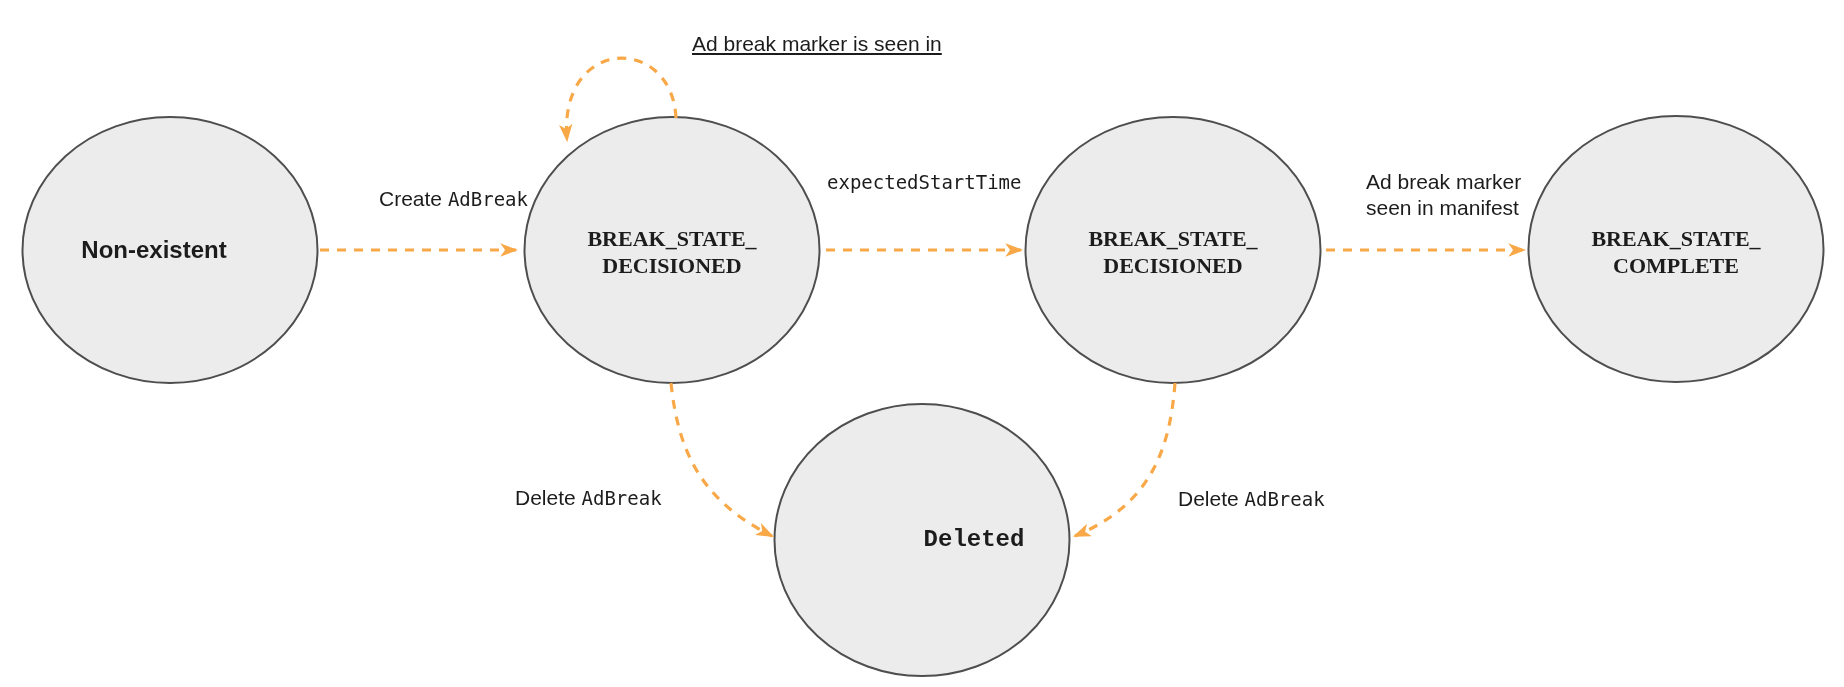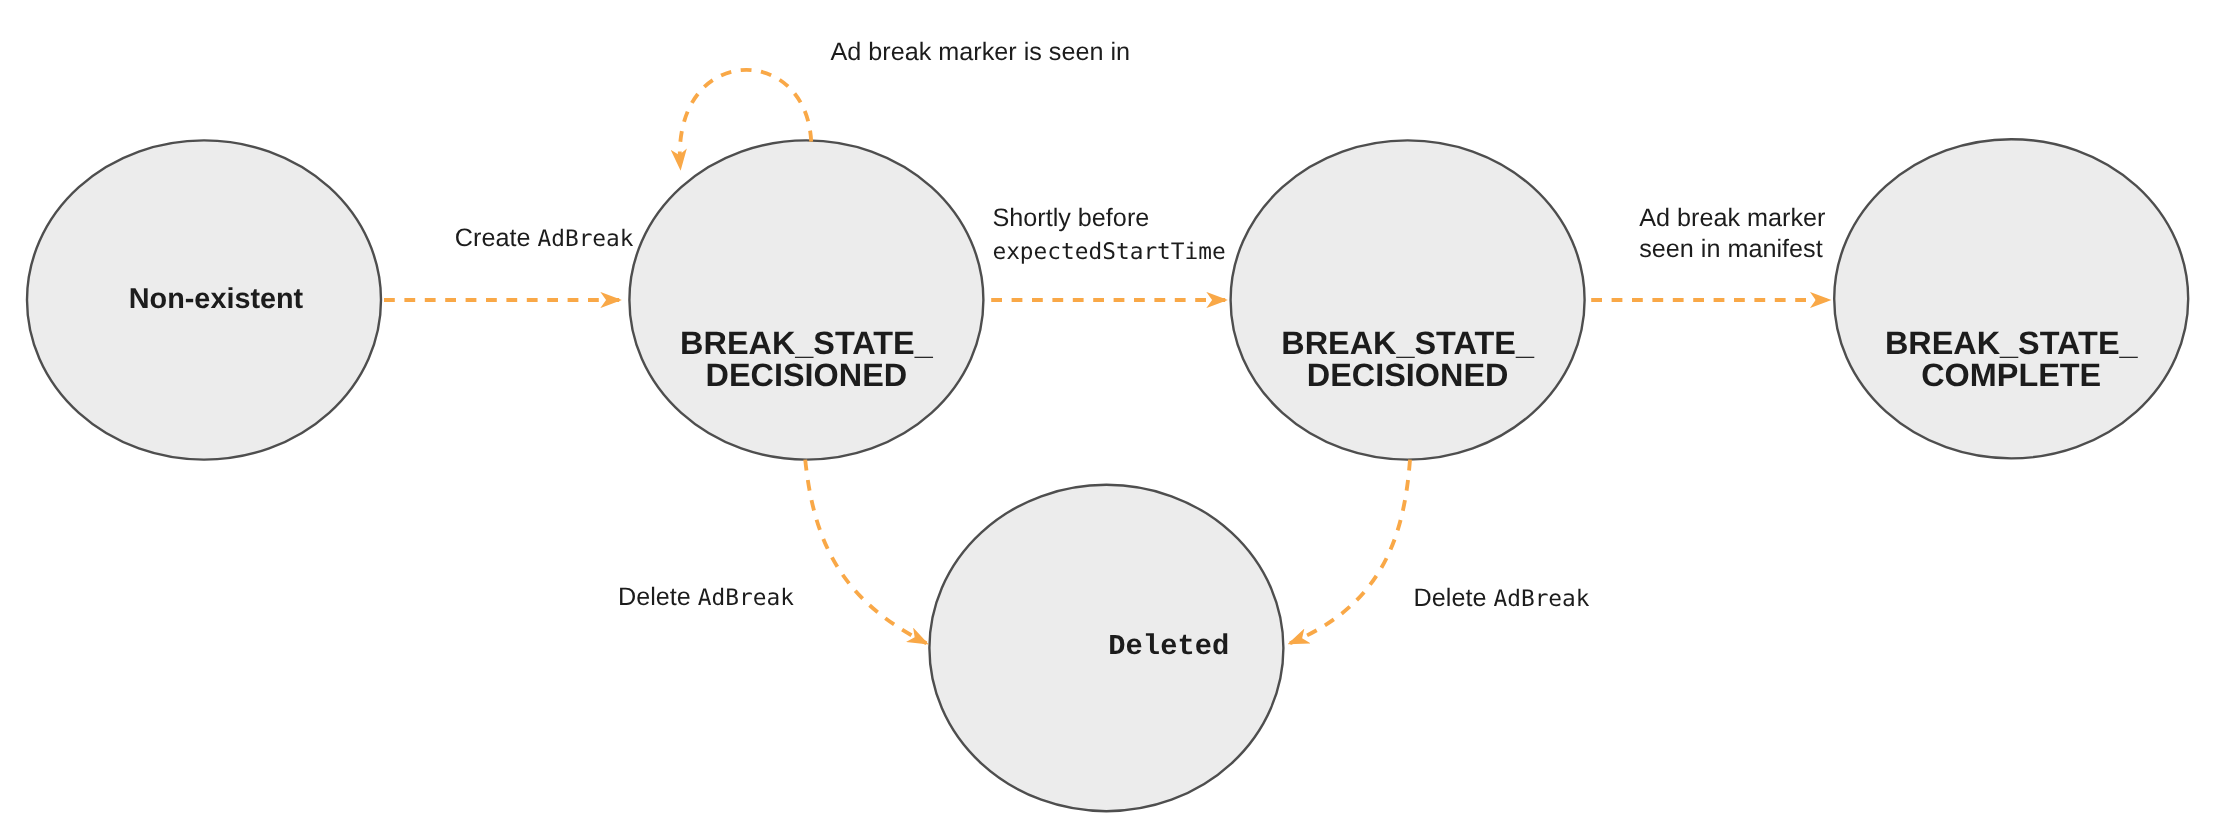--- a/index.html
+++ b/index.html
@@ -40,24 +40,23 @@
     position: absolute;
     transform: translate(-50%, -50%);
     text-align: center;
     font-weight: 700;
     font-size: 24px;
     line-height: 28px;
     white-space: nowrap;
     color: var(--text-color);
   }
   .node-label.mono {
-    font-family: Liberation Sans, sans-serif;
-    font-size: 27px;
+    font-family: Liberation Serif, serif;
+    font-size: 22px;
     line-height: 27px;
-    margin-top: 48px;
   }
   .edge-label {
     position: absolute;
     font-size: 21px;
     line-height: 26px;
     white-space: nowrap;
     color: var(--text-color);
   }
   .edge-label .code, .code {
     font-family: "DejaVu Sans Mono", monospace;
@@ -81,21 +80,21 @@
   <ellipse class="node-ellipse" cx="922" cy="540" rx="147.5" ry="136"></ellipse>
 
   <path class="edge" d="M 320 250 L 516 250" marker-end="url(#arrowhead)"></path>
   <path class="edge" d="M 676 118 C 672 34 558 36 567 140" marker-end="url(#arrowhead)"></path>
   <path class="edge" d="M 826 250 L 1021 250" marker-end="url(#arrowhead)"></path>
   <path class="edge" d="M 1326 250 L 1524 250" marker-end="url(#arrowhead)"></path>
   <path class="edge" d="M 671 383 C 678 450 700 500 772 536" marker-end="url(#arrowhead)"></path>
   <path class="edge" d="M 1175 383 C 1170 450 1150 505 1075 536" marker-end="url(#arrowhead)"></path>
 </svg>
 
-<div class="node-label" style="left:180px; top:250px;text-align:right;">
+<div class="node-label" style="left:154px; top:250px;text-align:right;">
   <span>Non-existent</span>
 </div>
 
 <div class="node-label mono" style="left:672px; top:252px;">
   <div>BREAK_STATE_</div>
   <div>DECISIONED</div>
 </div>
 
 <div class="node-label mono" style="left:1173px; top:252px;">
   <div>BREAK_STATE_</div>
@@ -108,26 +107,25 @@
 </div>
 
 <div class="node-label" style="left:974px; top:540px;font-family:Liberation Mono, monospace;">
   <span>Deleted</span>
 </div>
 
 <div class="edge-label" style="left:347px; top:186px;margin-left:32px;">
   <span>Create </span><span class="code">AdBreak</span>
 </div>
 
-<div class="edge-label" style="left:692px; top:31px;">
+<div class="edge-label" style="left:692px; top:31px;text-decoration:underline;">
   <div>Ad break marker is seen in</div>
 </div>
 
 <div class="edge-label" style="left:827px; top:168px; line-height:28px;">
-  <div>Shortly before</div>
   <div class="code">expectedStartTime</div>
 </div>
 
 <div class="edge-label" style="left:1340px; top:169px;margin-left:26px;">
   <div>Ad break marker</div>
   <div>seen in manifest</div>
 </div>
 
 <div class="edge-label" style="left:515px; top:485px;">
   <span>Delete </span><span class="code">AdBreak</span>

